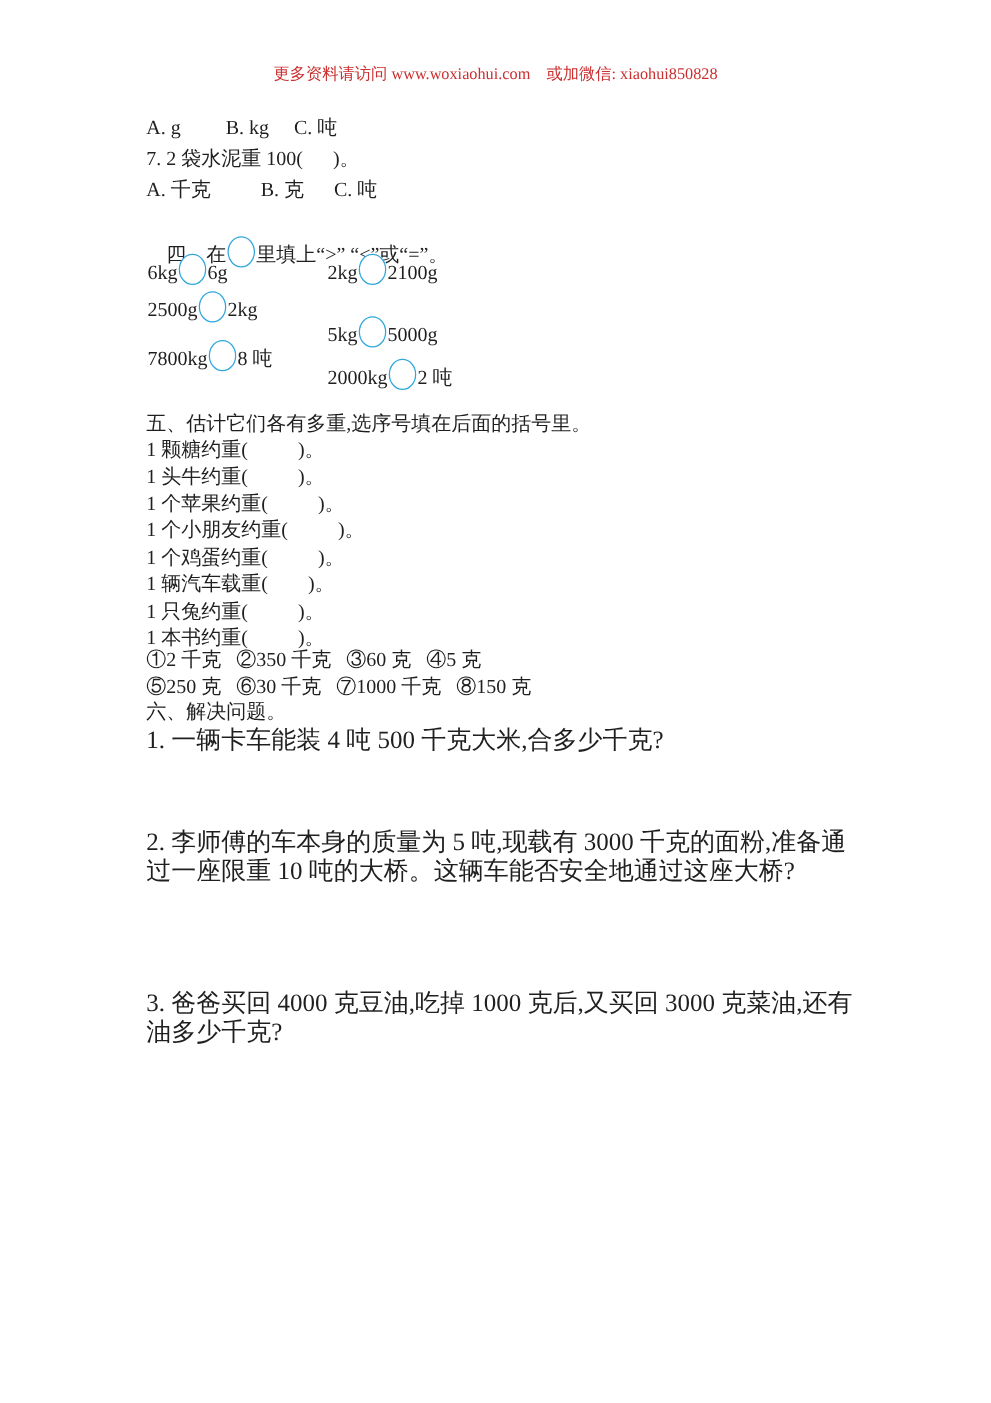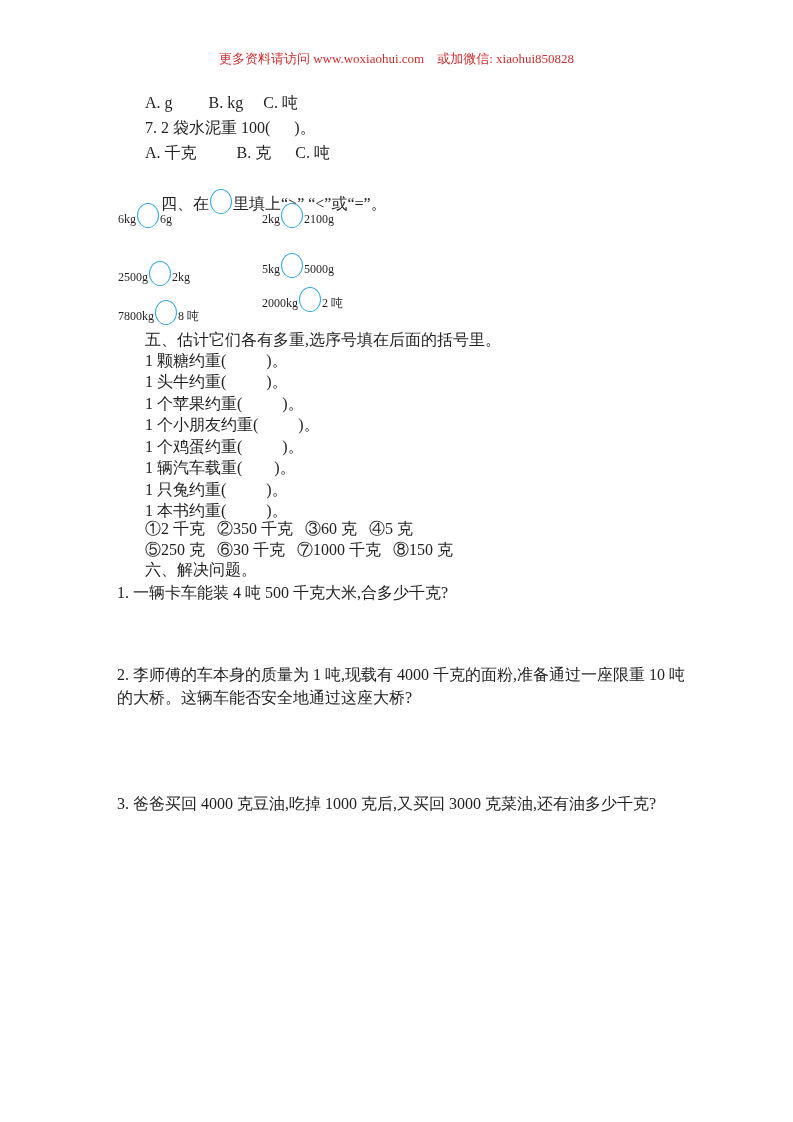--- a/index.html
+++ b/index.html
@@ -11,21 +11,20 @@
     font-family: "Liberation Serif", "DejaVu Serif", serif;
     color: var(--text-color, #1f1f1f);
     overflow: hidden;
   }
   .line {
     position: absolute;
     left: 117px;
     white-space: pre;
     font-size: 16px;
     line-height: 19px;
-    margin-left: 28px;
   }
   .watermark {
     position: absolute;
     top: 50px;
     left: 0;
     width: 100%;
     text-align: center;
     font-size: 13px;
     white-space: pre;
     color: var(--header-red, #cc2f2f);
@@ -37,29 +36,29 @@
     border: 1.6px solid var(--circle-blue, #2fa7dd);
     border-radius: 50%;
     vertical-align: -4px;
     margin: 0 1px;
     background: #ffffff;
   }
   .title-line .circle { vertical-align: -5px; }
   .cmp-cell {
     position: absolute;
     white-space: pre;
-    font-size: 12px;
+    font-size: 16px;
     line-height: 26px;
   }
   .cmp-cell .circle { vertical-align: -5px; }
   .para {
     position: absolute;
     left: 117px;
     width: 574px;
-    font-size: 16px;
+    font-size: 20px;
     line-height: 23px;
     white-space: normal;
   }
 </style>
 </head>
 <body>
 
 <div id="page">
 
   <div class="watermark">更多资料请访问 www.woxiaohui.com    或加微信: xiaohui850828</div>
@@ -67,35 +66,35 @@
   <div class="line" style="top:93px">A. g         B. kg     C. 吨</div>
   <div class="line" style="top:118px">7. 2 袋水泥重 100(      )。</div>
   <div class="line" style="top:143px">A. 千克          B. 克      C. 吨</div>
 
   <div class="line title-line" style="top:170px">
     <span>四、在</span><span class="circle"></span><span>里填上“&gt;” “&lt;”或“=”。</span>
   </div>
 
   <div class="cmp-cell" style="top:203px;left:118px"><span>6kg</span><span class="circle"></span><span>6g</span></div>
   <div class="cmp-cell" style="top:203px;left:262px"><span>2kg</span><span class="circle"></span><span>2100g</span></div>
-  <div class="cmp-cell" style="top:261px;left:118px"><span>2500g</span><span class="circle"></span><span>2kg</span></div>
+  <div class="cmp-cell" style="top:233px;left:118px"><span>2500g</span><span class="circle"></span><span>2kg</span></div>
   <div class="cmp-cell" style="top:253px;left:262px"><span>5kg</span><span class="circle"></span><span>5000g</span></div>
-  <div class="cmp-cell" style="top:300px;left:118px"><span>7800kg</span><span class="circle"></span><span>8 吨</span></div>
+  <div class="cmp-cell" style="top:272px;left:118px"><span>7800kg</span><span class="circle"></span><span>8 吨</span></div>
   <div class="cmp-cell" style="top:287px;left:262px"><span>2000kg</span><span class="circle"></span><span>2 吨</span></div>
 
   <div class="line" style="top:330px">五、估计它们各有多重,选序号填在后面的括号里。</div>
   <div class="line" style="top:351px">1 颗糖约重(          )。</div>
   <div class="line" style="top:372px">1 头牛约重(          )。</div>
   <div class="line" style="top:394px">1 个苹果约重(          )。</div>
   <div class="line" style="top:415px">1 个小朋友约重(          )。</div>
   <div class="line" style="top:437px">1 个鸡蛋约重(          )。</div>
   <div class="line" style="top:458px">1 辆汽车载重(        )。</div>
   <div class="line" style="top:480px">1 只兔约重(          )。</div>
   <div class="line" style="top:501px">1 本书约重(          )。</div>
   <div class="line" style="top:519px">①2 千克   ②350 千克   ③60 克   ④5 克</div>
   <div class="line" style="top:540px">⑤250 克   ⑥30 千克   ⑦1000 千克   ⑧150 克</div>
 
   <div class="line" style="top:560px">六、解决问题。</div>
   <div class="para" style="top:581px">1. 一辆卡车能装 4 吨 500 千克大米,合多少千克?</div>
-  <div class="para" style="top:663px">2. 李师傅的车本身的质量为 1 吨,现载有 4000 千克的面粉,准备通过一座限重 10 吨的大桥。这辆车能否安全地通过这座大桥?</div>
+  <div class="para" style="top:663px">2. 李师傅的车本身的质量为 5 吨,现载有 3000 千克的面粉,准备通过一座限重 10 吨的大桥。这辆车能否安全地通过这座大桥?</div>
   <div class="para" style="top:792px">3. 爸爸买回 4000 克豆油,吃掉 1000 克后,又买回 3000 克菜油,还有油多少千克?</div>
 
 </div>
 
 </body></html>

